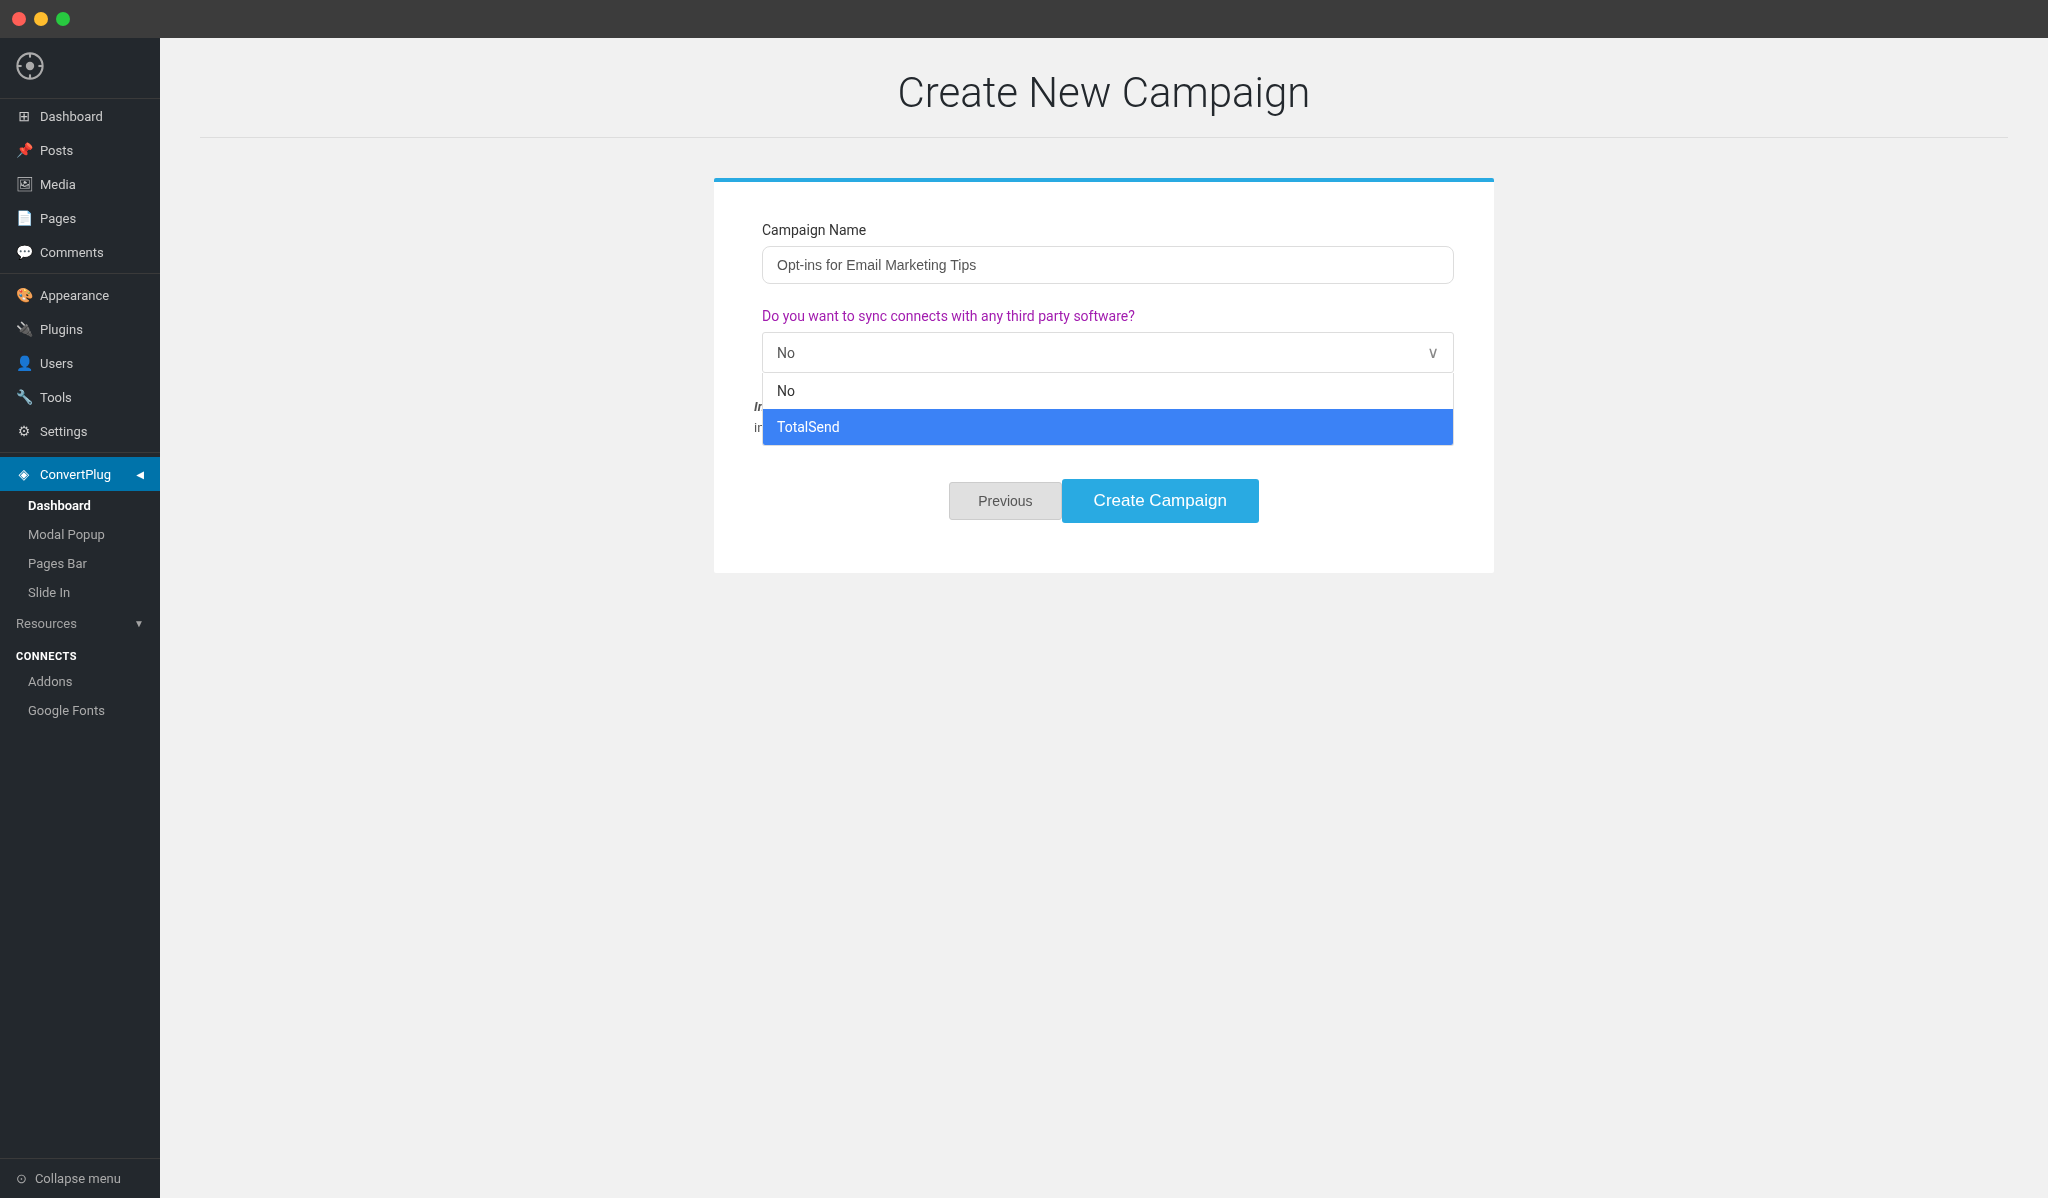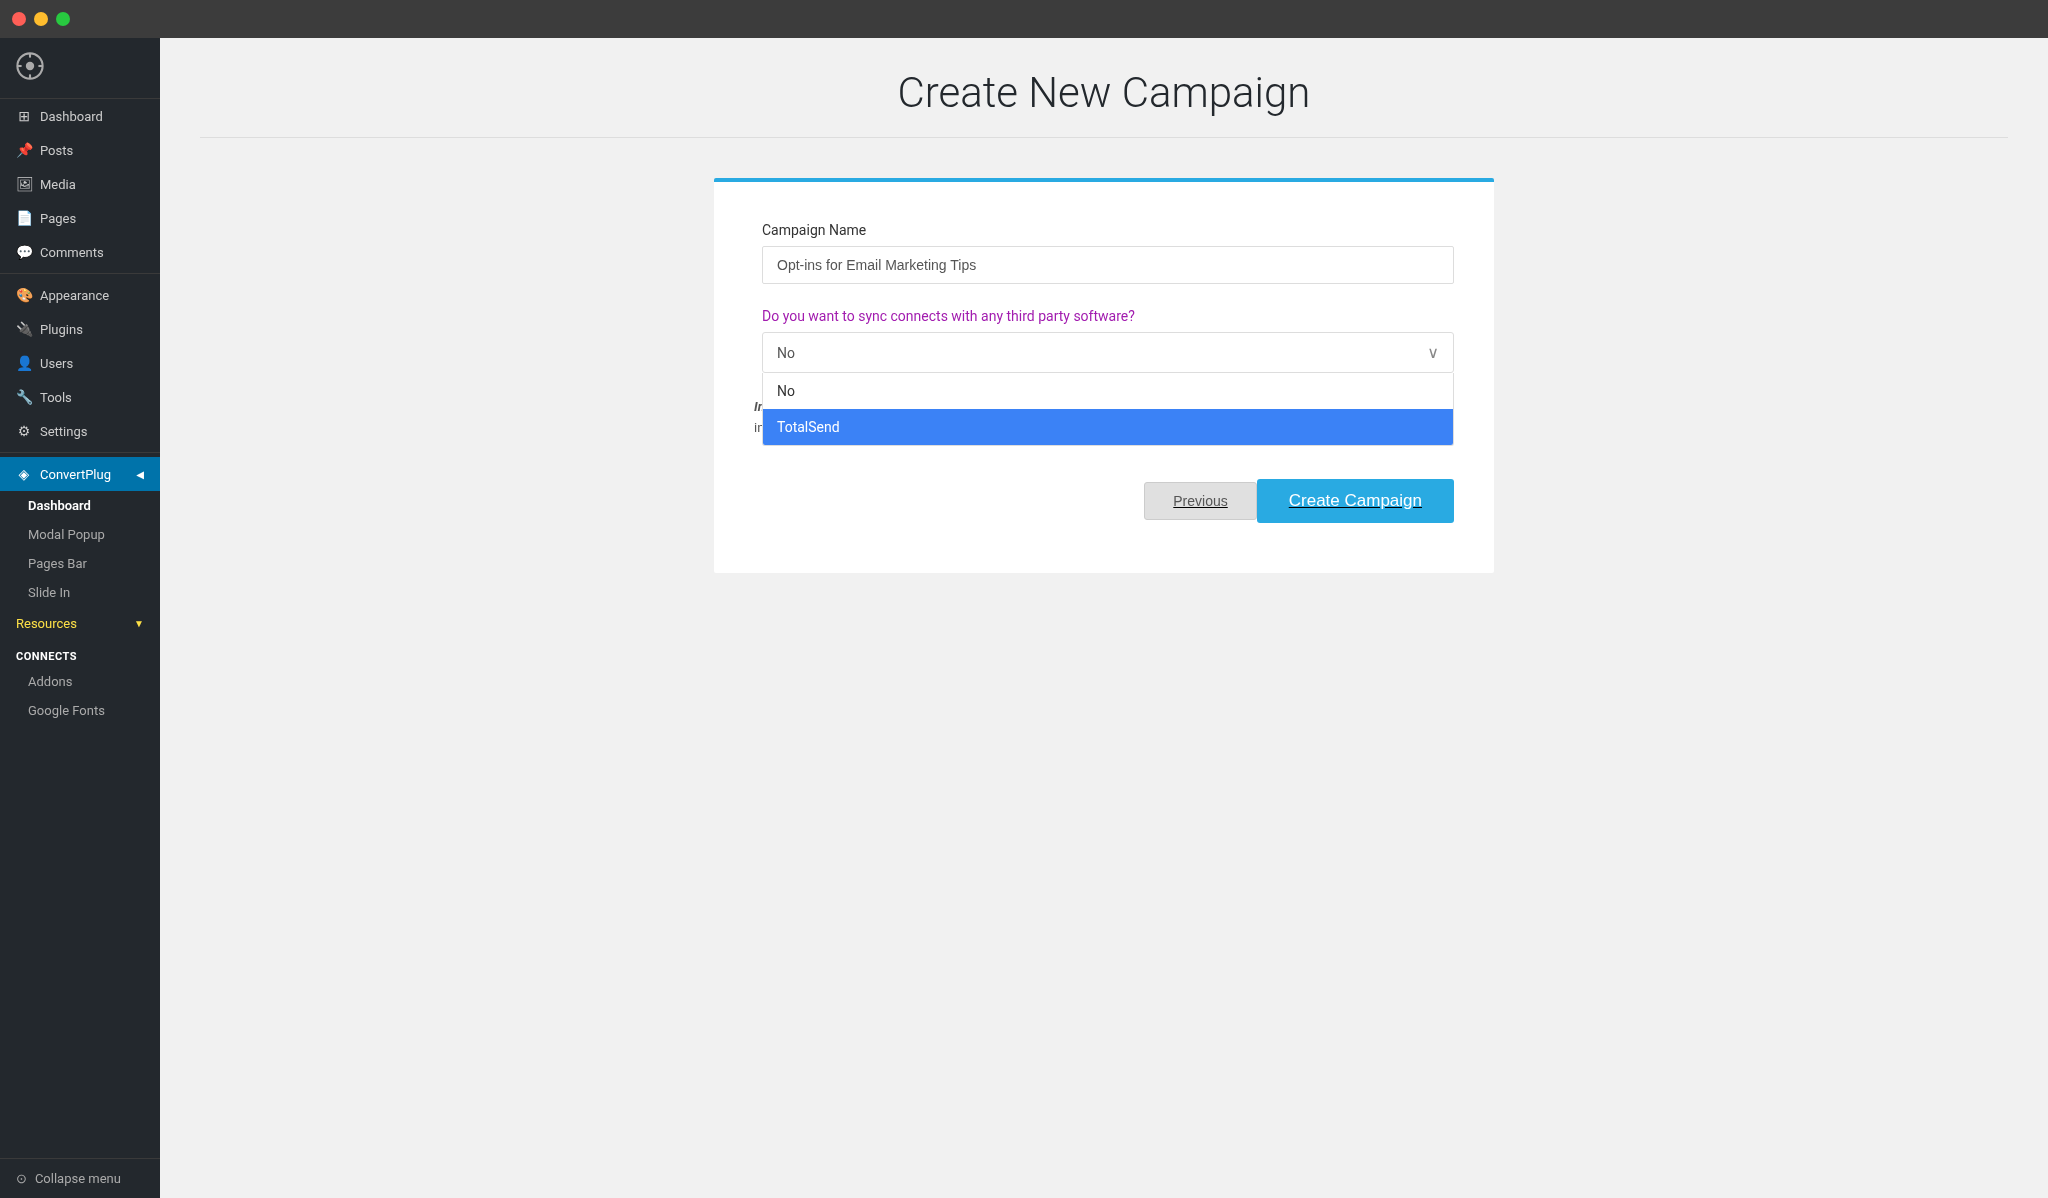--- a/index.html
+++ b/index.html
@@ -81,21 +81,21 @@
       text-transform: uppercase;
       letter-spacing: 0.5px;
     }
 
     .sidebar-resources {
       display: flex;
       align-items: center;
       justify-content: space-between;
       padding: 9px 16px;
       font-size: 13px;
-      color: #fde047;
+      color: #a3a3a3;
       cursor: pointer;
     }
 
     .collapse-menu {
       margin-top: auto;
       padding: 12px 16px;
       font-size: 13px;
       color: #aaa;
       cursor: pointer;
       display: flex;
@@ -142,21 +142,21 @@
       display: block;
       font-size: 14px;
       color: #333;
       margin-bottom: 8px;
     }
 
     .form-input {
       width: 100%;
       padding: 10px 14px;
       border: 1px solid #ddd;
-      border-radius: 2px;
+      border-radius: 8px;
       font-size: 14px;
       color: #555;
       outline: none;
       background: #fff;
     }
 
     .sync-label {
       display: block;
       font-size: 14px;
       color: #a21caf;
@@ -210,24 +210,23 @@
       font-size: 13px;
       color: #555;
       margin-top: 20px;
       line-height: 1.6;
     }
     .important-note strong { font-style: italic; }
     .important-note a { color: #29aae2; text-decoration: none; }
 
     .card-footer {
       display: flex;
-      justify-content: flex-end;
+      justify-content: center;
       align-items: center;
       margin-top: 40px;
-      text-decoration: underline;
     }
 
     .btn-previous {
       padding: 10px 28px;
       background: #e0e0e0;
       border: 1px solid #ccc;
       border-radius: 3px;
       font-size: 14px;
       color: #555;
       cursor: pointer;

